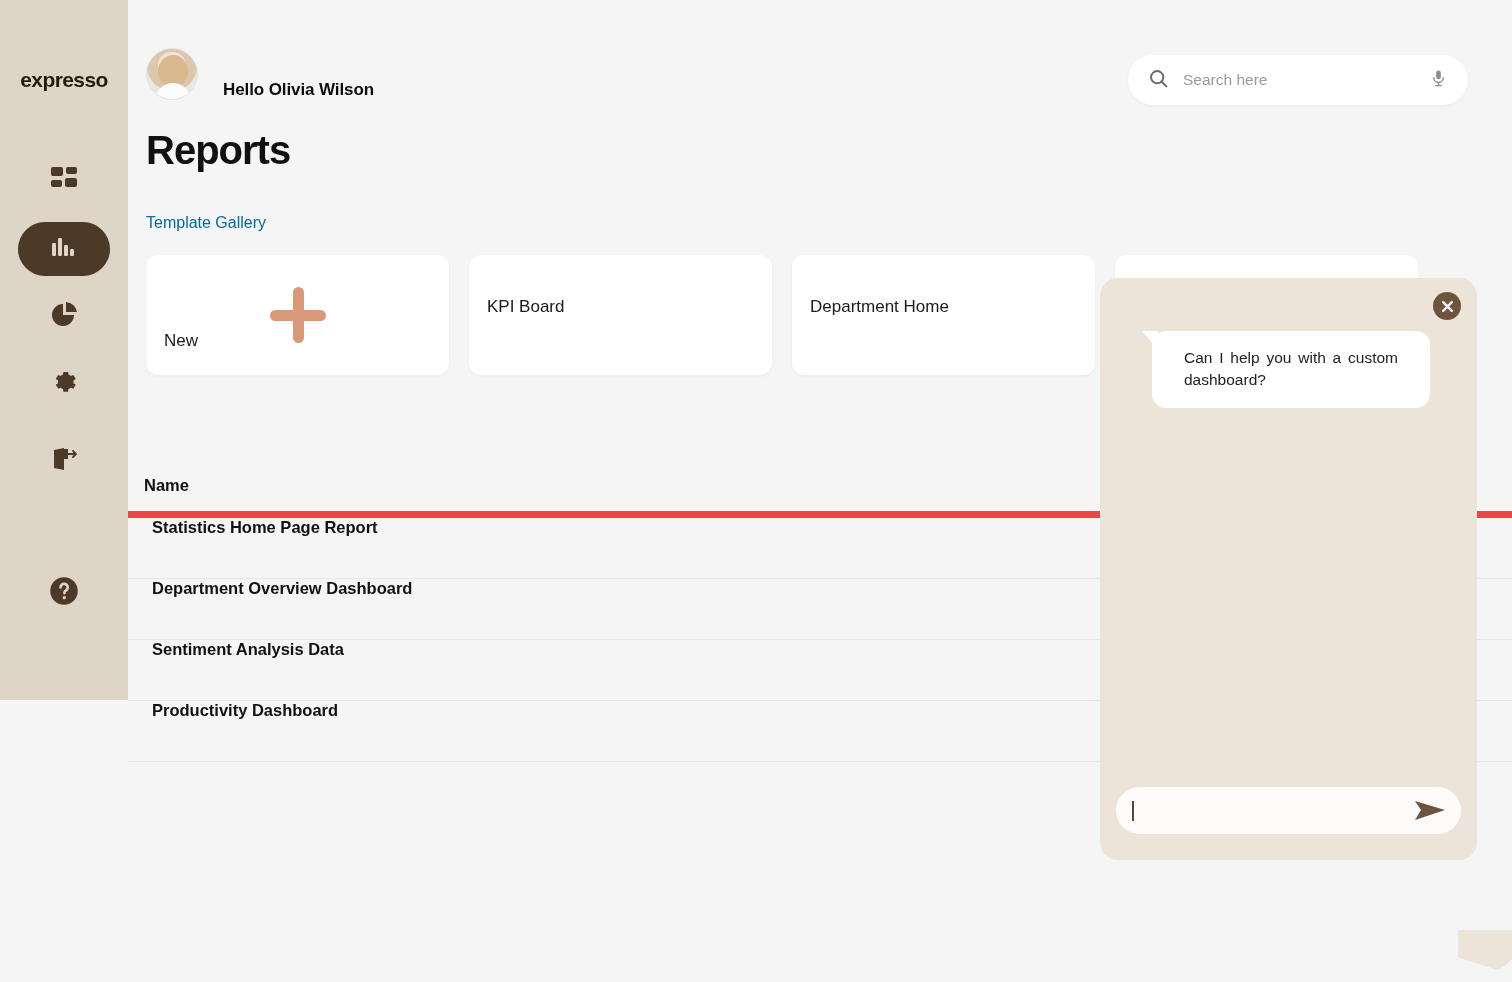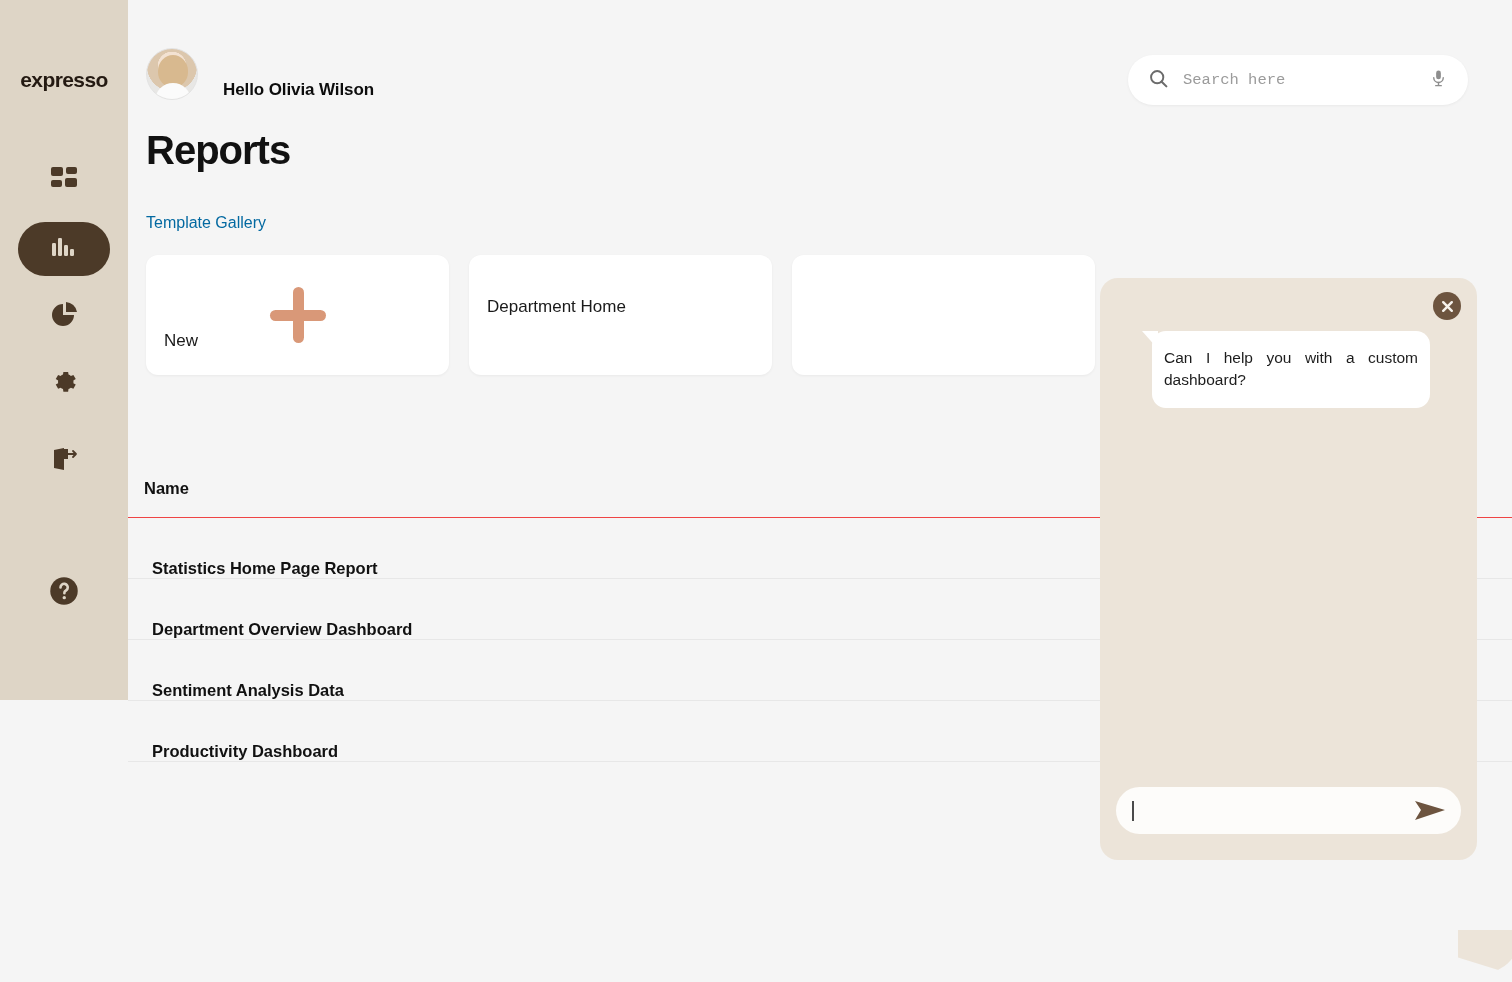--- a/index.html
+++ b/index.html
@@ -74,21 +74,21 @@
   .search {
     position: absolute; right: 44px; top: 55px;
     width: 340px; height: 50px;
     background: #fff; border-radius: 25px;
     display: flex; align-items: center; padding: 0 20px;
     box-shadow: 0 1px 3px rgba(0,0,0,0.05);
   }
   .search input {
     flex: 1; border: none; outline: none; background: transparent;
     font-size: 15.5px; color: #3b3b3b; margin-left: 14px;
-    font-family: Liberation Mono, monospace;
+    font-family: Liberation Sans, sans-serif;
   }
   .search input::placeholder { color: #9b9b9b; }
 
   
   .cards { position: absolute; left: 18px; top: 255px; display: flex; gap: 20px; }
   .card {
     width: 303px; height: 120px;
     background: #fff; border-radius: 12px;
     position: relative;
     box-shadow: 0 1px 3px rgba(0,0,0,0.05);
@@ -107,27 +107,27 @@
     content: ""; position: absolute; background: #d99878; border-radius: 6px;
   }
   .plus::before { left: 23px; top: 0; width: 11px; height: 56px; }
   .plus::after { left: 0; top: 23px; width: 56px; height: 11px; }
 
   
   .table { position: absolute; left: 0; top: 460px; width: 1384px; }
   .thead {
     display: flex; align-items: center; height: 58px;
     padding: 0 0 0 8px;
-    border-bottom: 1px solid #ef4444;
+    border-bottom: 7px solid #ef4444;
   }
   .th { font-size: 16.5px; font-weight: bold; color: #111; }
   .th.name { width: 700px; padding-left: 8px; }
   .th.createdby { flex: 1; text-align: right; padding-right: 112px; }
   .row {
-    display: flex; align-items: flex-end; height: 61px;
+    display: flex; align-items: flex-start; height: 61px;
     border-bottom: 1px solid #e7e7e7;
     padding-left: 8px; cursor: pointer;
   }
   .cell-name { width: 700px; padding-left: 16px; font-size: 16.5px; font-weight: bold; color: #111; }
   .cell-by { flex: 1; text-align: right; padding-right: 112px; font-size: 16.5px; color: #8e8e8e; }
 
   
   .chat-panel {
     position: absolute; left: 972px; top: 278px;
     width: 377px; height: 582px;
@@ -146,21 +146,21 @@
     position: absolute; right: 16px; top: 14px;
     width: 28px; height: 28px; border-radius: 50%;
     background: #6d543f;
     display: flex; align-items: center; justify-content: center;
     cursor: pointer;
   }
   .chat-msg {
     position: absolute; left: 52px; top: 53px;
     width: 278px;
     background: #fff; border-radius: 14px;
-    padding: 16px 12px;
+    padding: 16px 32px;
     font-size: 15.5px; line-height: 1.45; color: #1d1d1d;
     text-align: justify;
   }
   .chat-msg::before {
     content: ""; position: absolute; left: -10px; top: 0;
     width: 16px; height: 18px; background: #fff;
     clip-path: polygon(100% 0, 100% 100%, 0 0);
   }
   .chat-inputbar {
     position: absolute; left: 16px; bottom: 26px;
@@ -276,20 +276,23 @@
     <div class="page-title">Reports</div>
     <div class="section-label">Template Gallery</div>
 
     <div class="cards">
 
       <div class="card new">
         <div class="plus"></div>
         <div class="card-label">New</div>
       </div>
 
+      <div class="card template">
+        <div class="card-label">KPI Board</div>
+      </div>
 
       <div class="card template">
         <div class="card-label">Department Home</div>
       </div>
 
       <div class="card template">
         <div class="card-label"></div>
       </div>
     </div>
 

